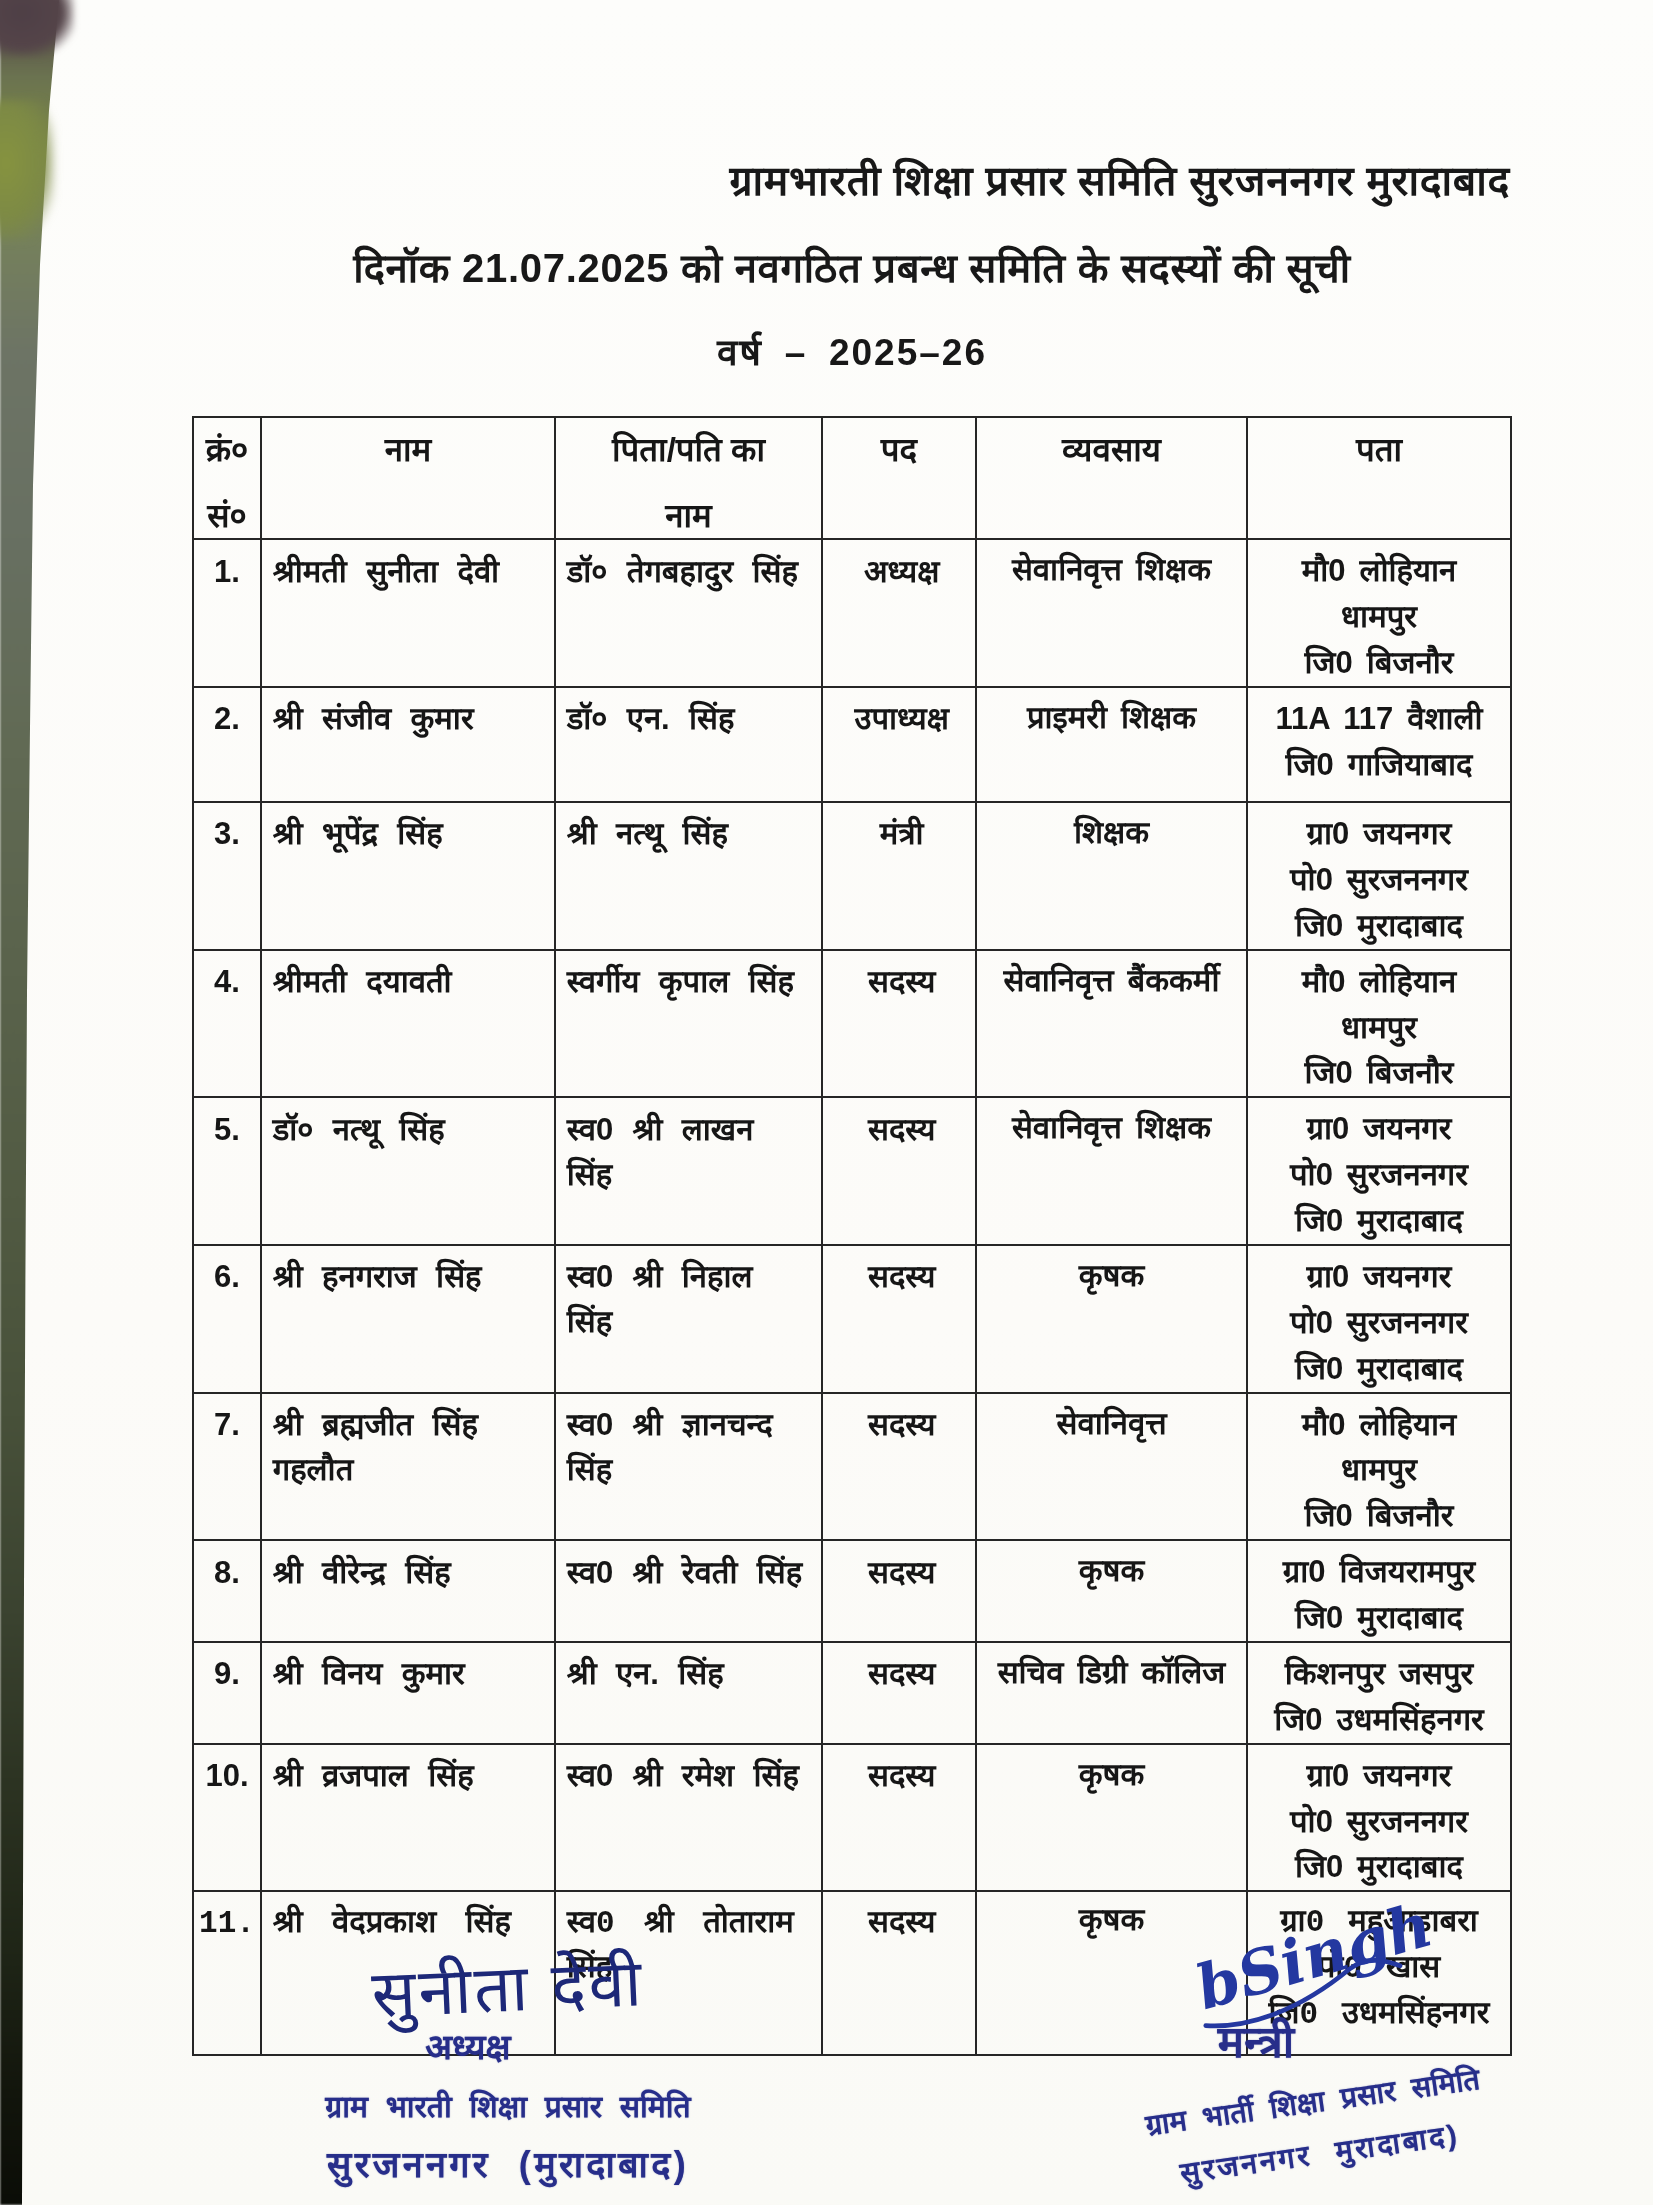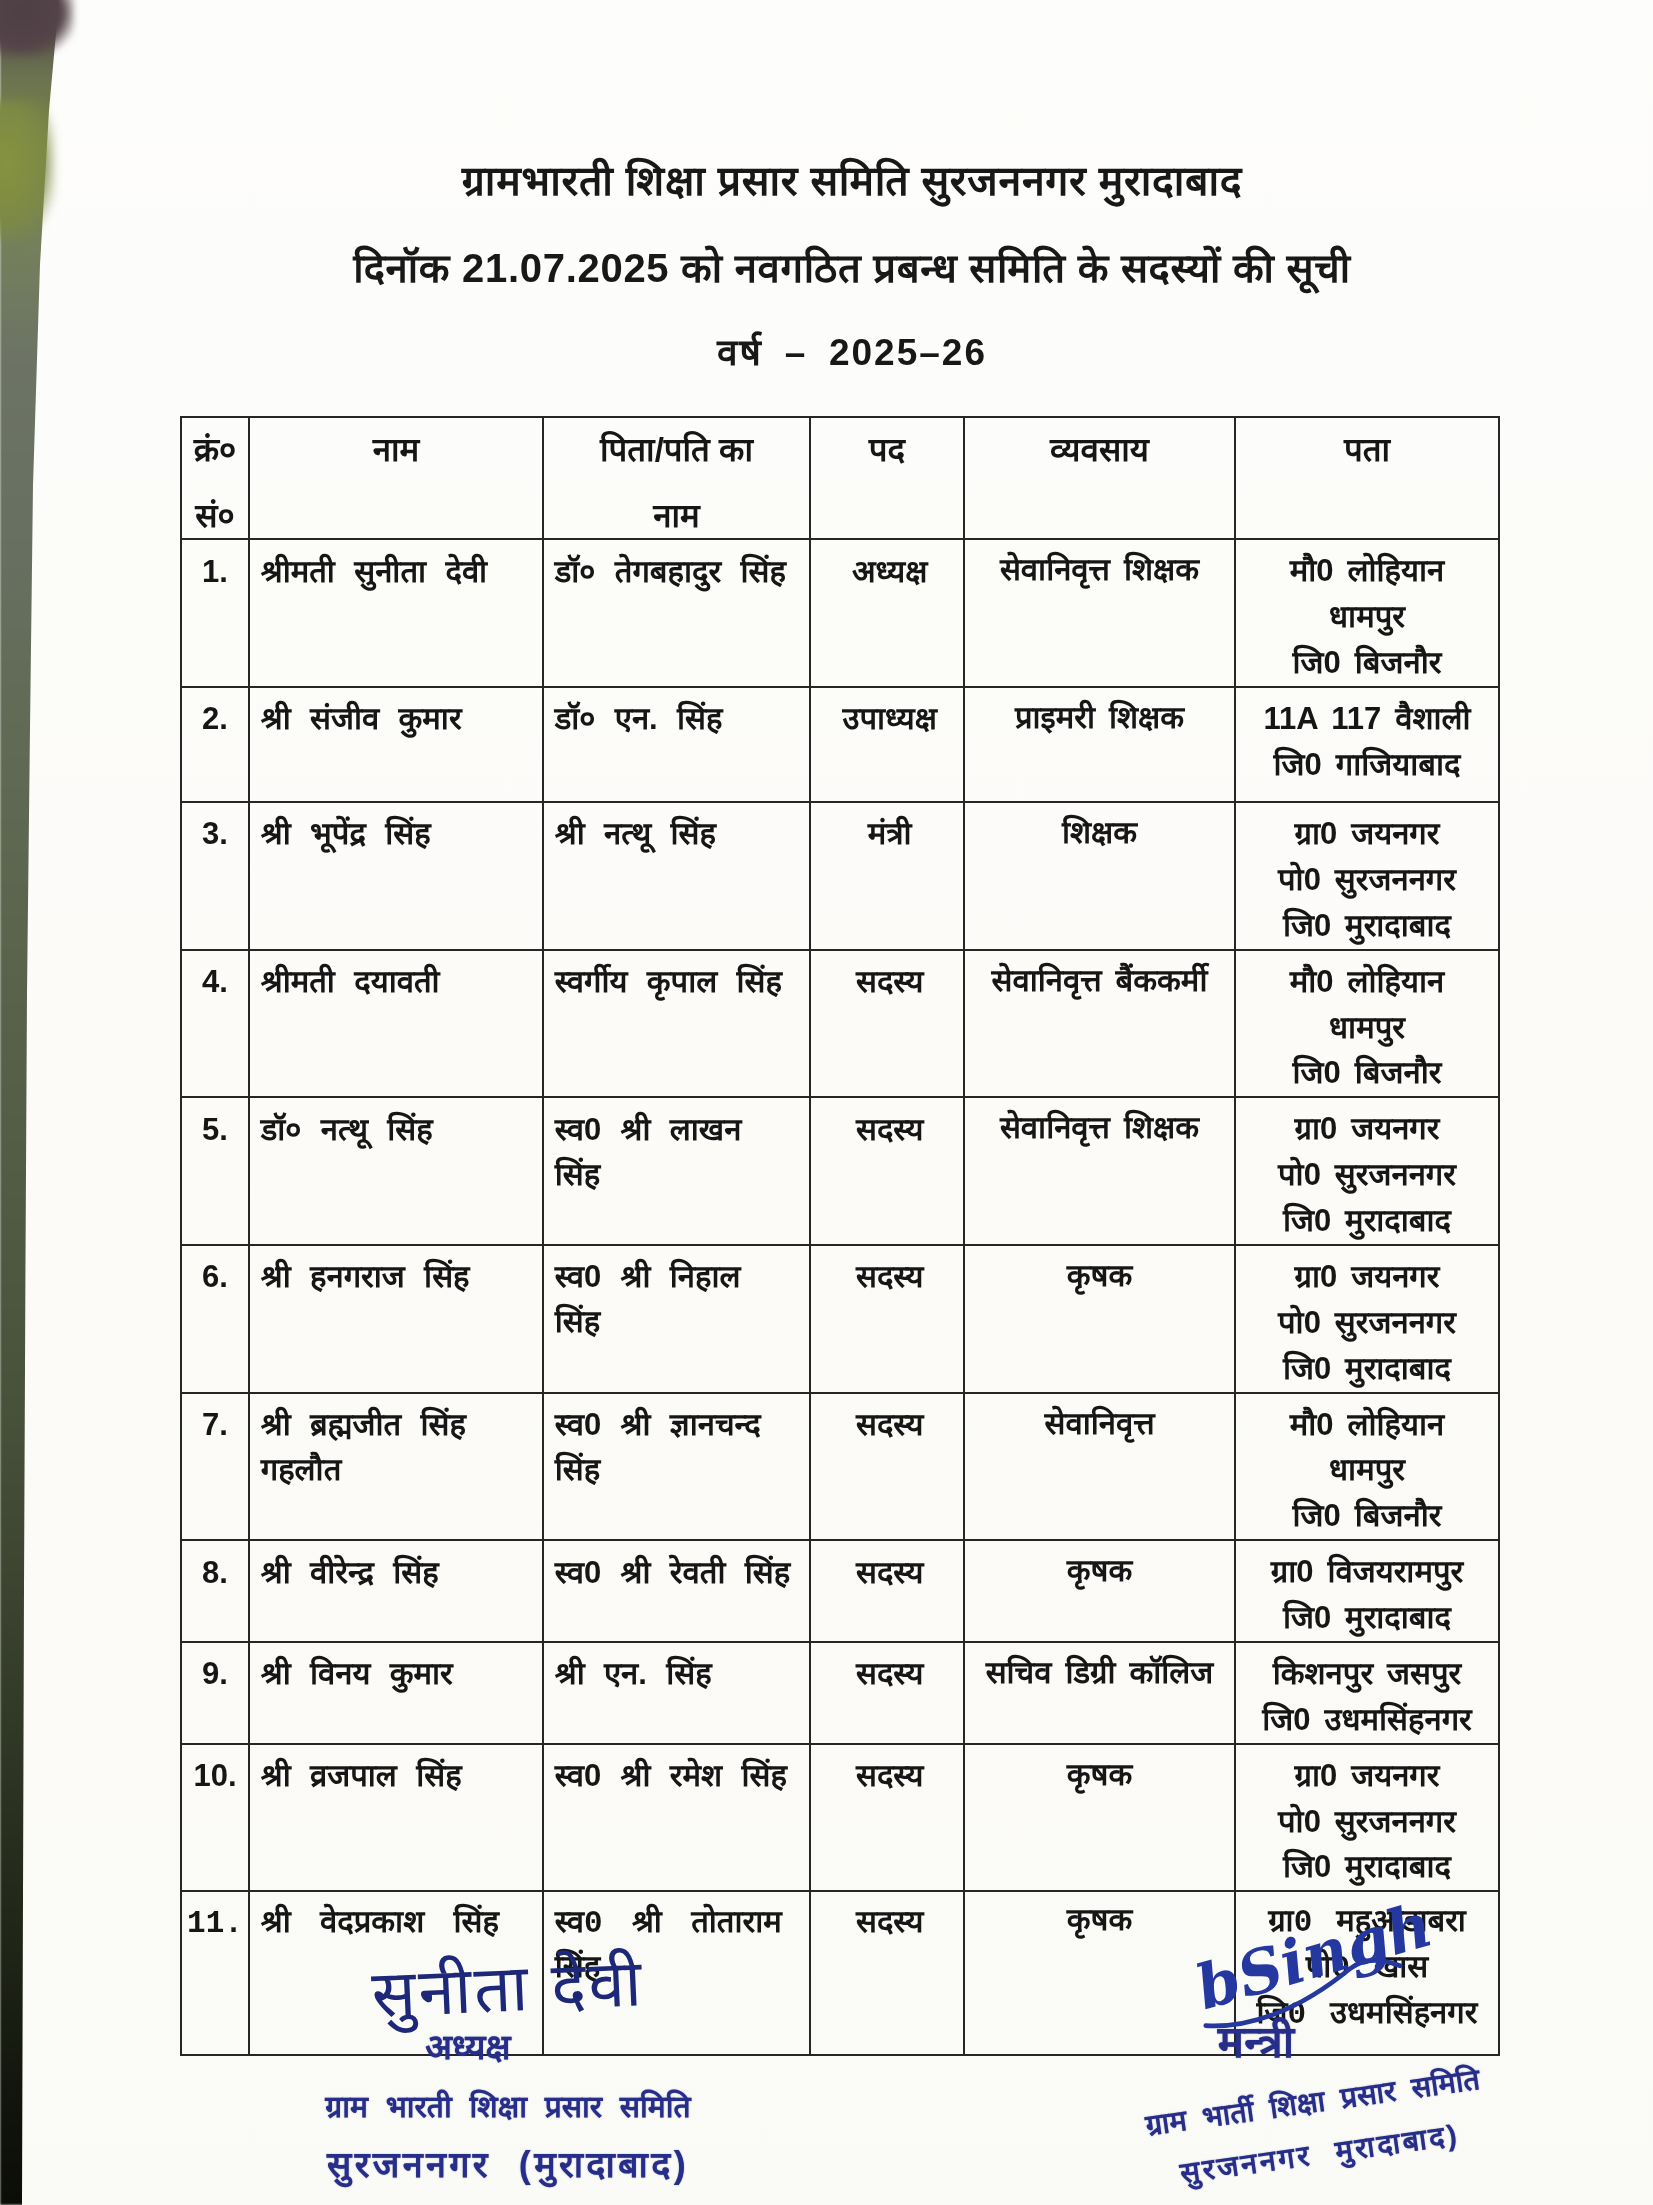--- a/index.html
+++ b/index.html
@@ -28,26 +28,26 @@
     background:radial-gradient(ellipse at 40% 40%, #4e3f46 0%, #544449 55%, rgba(84,68,73,0) 78%);
     filter:blur(3.3px);
   }
   .scan-leaf{
     position:absolute;left:-20px;top:100px;width:74px;height:140px;
     background:radial-gradient(ellipse at 35% 45%, #86933f 0%, #7d8a45 50%, rgba(125,138,69,0) 80%);
     filter:blur(4px);
   }
   
   .title{position:absolute;left:194px;top:151px;width:1316px;text-align:center;color:#181818;}
-  .t1{font-size:41px;font-weight:700;letter-spacing:0.7px;margin-bottom:32px;white-space:nowrap;}
+  .t1{font-size:41px;font-weight:700;letter-spacing:0.7px;margin-bottom:32px;white-space:nowrap;text-align:right;}
   .t2{font-size:40px;font-weight:700;letter-spacing:0.7px;margin-bottom:31px;white-space:nowrap;}
   .t3{font-size:37px;font-weight:700;letter-spacing:2px;word-spacing:9.4px;}
   
   table.members{
-    position:absolute;left:180px;top:416px;width:1318px;height:1554px;
+    position:absolute;left:192px;top:416px;width:1318px;height:1554px;
     border-collapse:collapse;table-layout:fixed;color:#161616;
   }
   .members th,.members td{
     border:2.7px solid #262626;vertical-align:top;overflow:hidden;
     font-weight:700;
   }
   .members th{font-size:33px;padding-top:10.7px;text-align:center;line-height:1.3;}
   .members td{font-size:31px;line-height:1.45;}
   .stack-gap{margin-top:23px;}
   .members thead tr{height:110px;}

